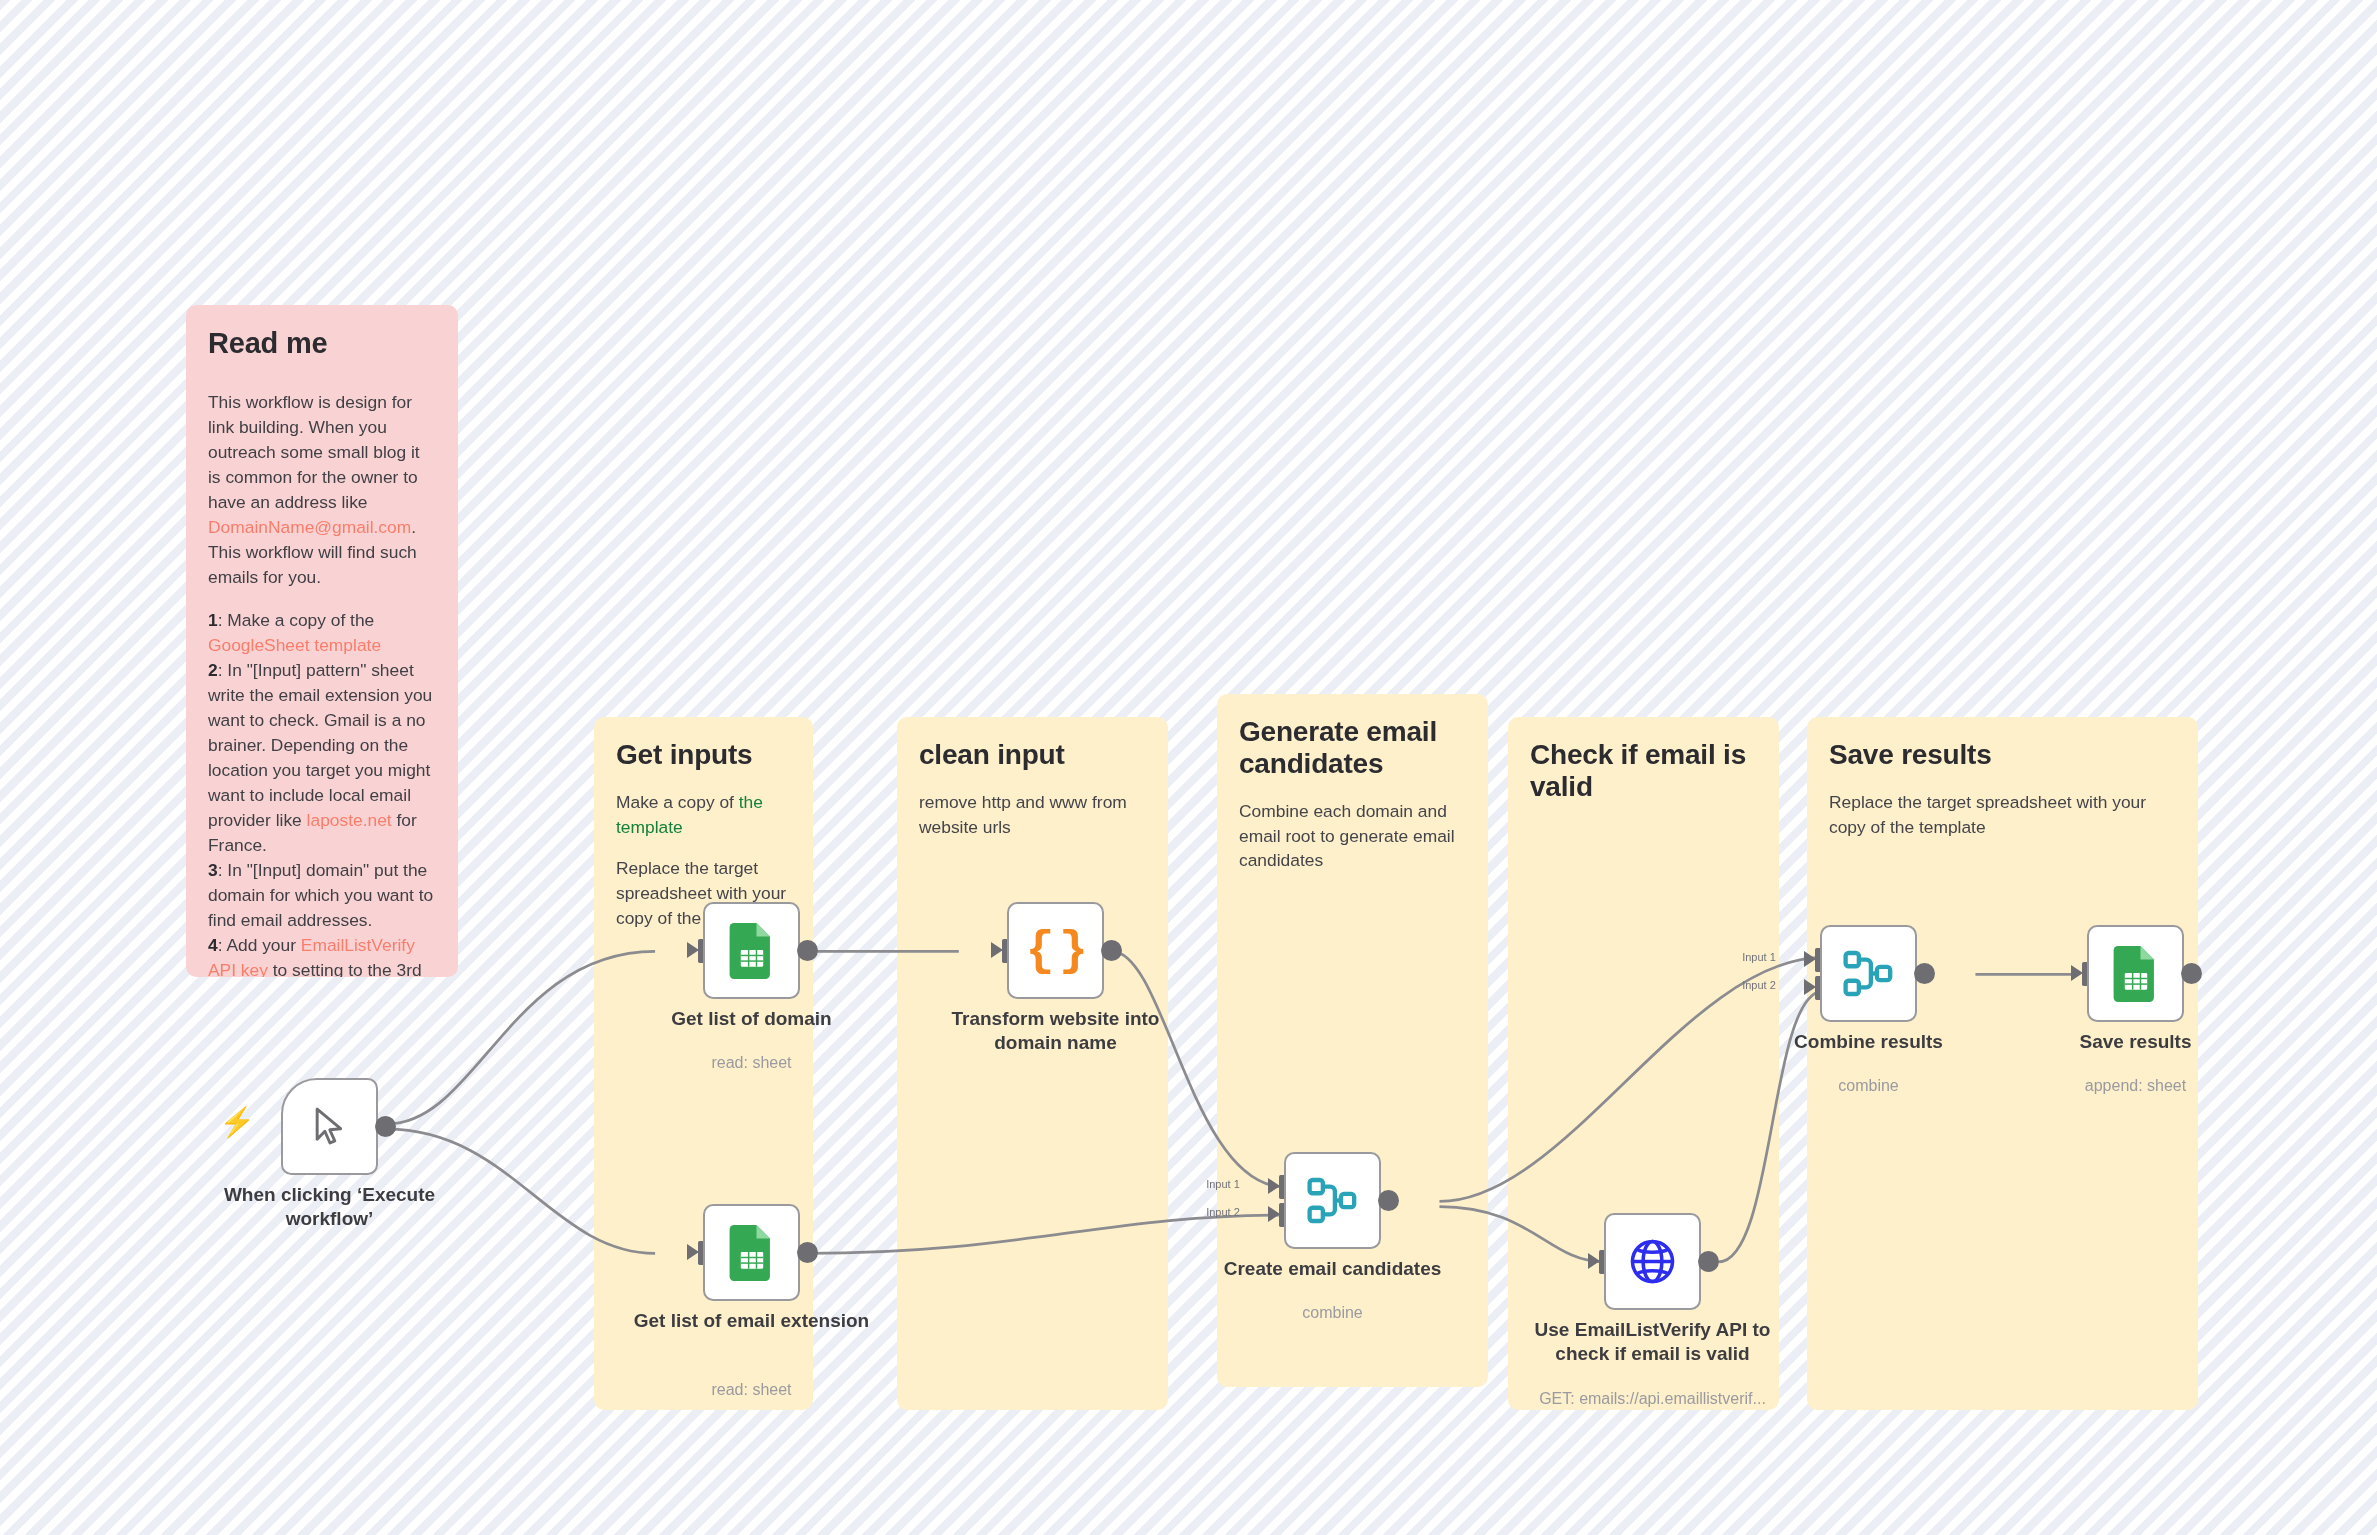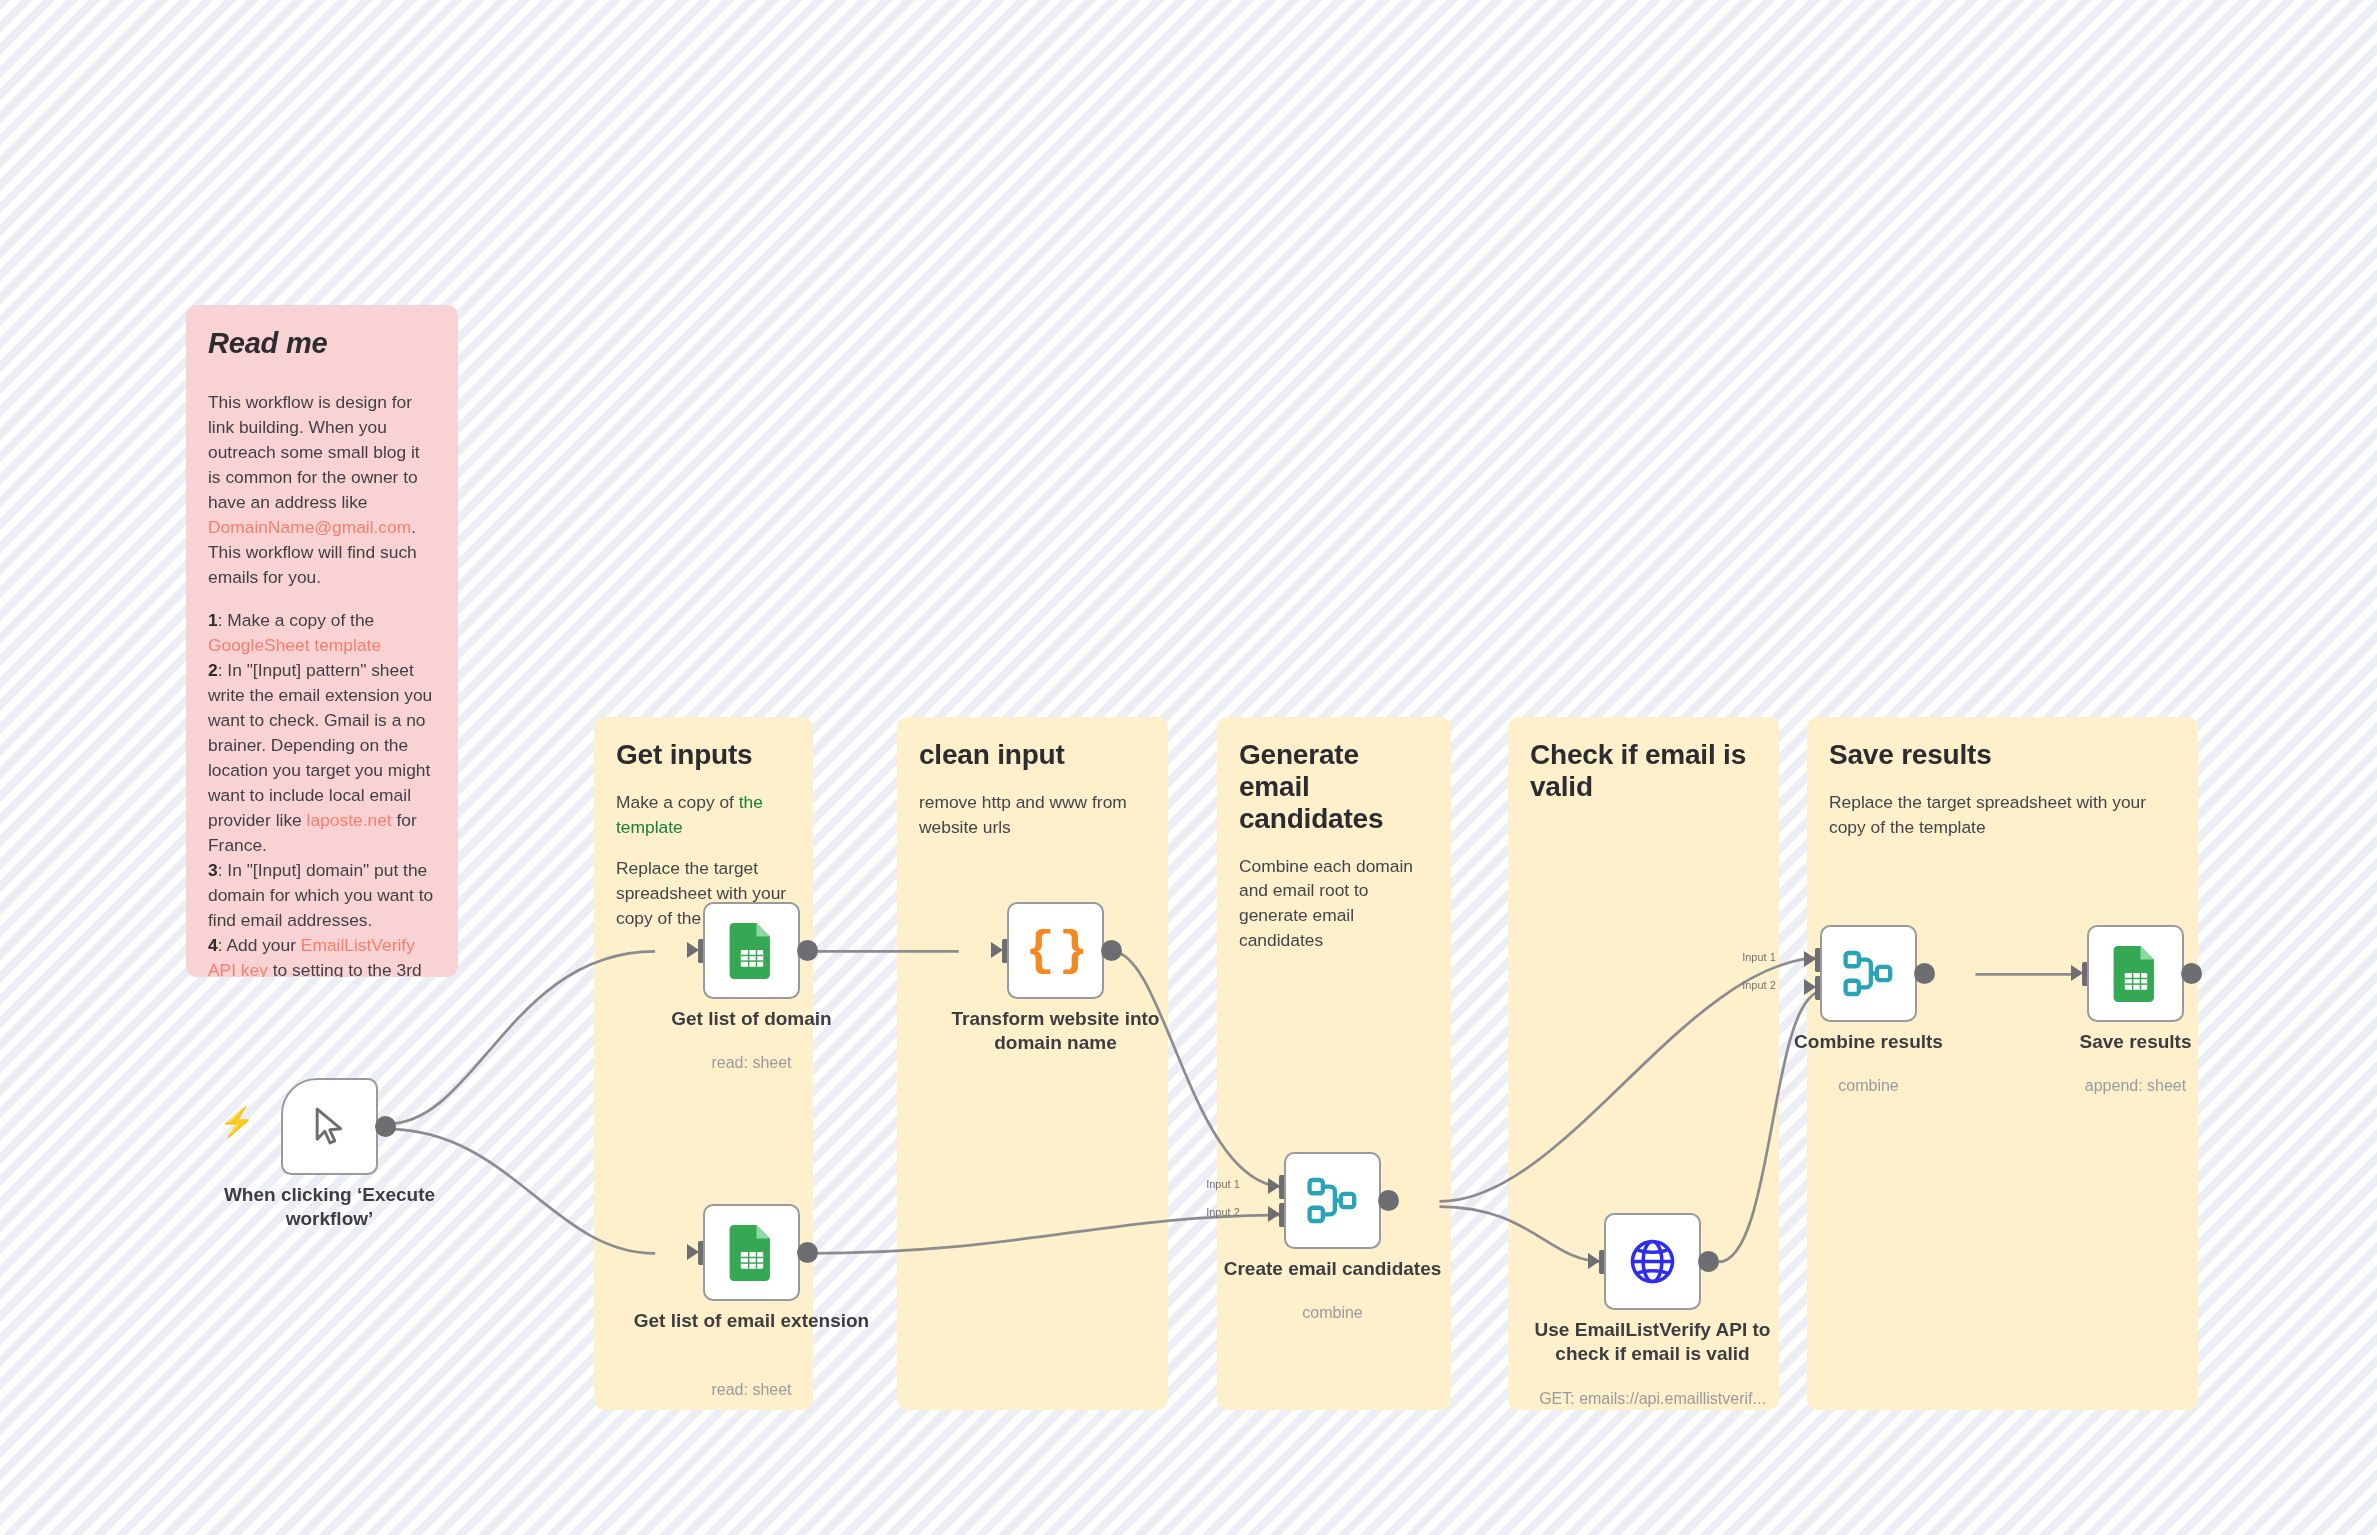--- a/index.html
+++ b/index.html
@@ -33,21 +33,21 @@
   .sticky.pink   { background: #f9d3d3; }
 
   .sticky h2 {
     margin: 0 0 19px 0;
     font-size: 28px;
     line-height: 1.14;
     font-weight: 700;
     color: #2b2b30;
     letter-spacing: -0.2px;
   }
-  .sticky.pink h2 { font-size: 29px; margin-bottom: 30px; font-style: italic; }
+  .sticky.pink h2 { font-size: 29px; margin-bottom: 30px; }
   .sticky p {
     margin: 16px 0 17px 0;
     font-size: 17.4px;
     line-height: 1.42;
     color: #44444a;
   }
   .sticky p:last-child { margin-bottom: 0; }
   .sticky .lnk { color: #15803d; }
   .sticky.pink p { font-size: 17.4px; line-height: 1.44; color: #3f3f45; }
   .sticky.pink .lnk { color: #fa7d6b; }
@@ -190,21 +190,21 @@
       Make a copy of <span class="lnk">the template</span>
     </p>
     <p>Replace the target spreadsheet with your copy of the template</p>
   </div>
 
   <div class="sticky yellow" id="note-clean-input" style="left:897px; top:717px; width:271px; height:693px;">
     <h2>clean input</h2>
     <p>remove http and www from website urls</p>
   </div>
 
-  <div class="sticky yellow" id="note-generate" style="left:1217px; top:717px; width:234px; height:693px;">
+  <div class="sticky yellow" id="note-generate" style="left:1217px; top:694px; width:271px; height:693px;">
     <h2>Generate email candidates</h2>
     <p>Combine each domain and email root to generate email candidates</p>
   </div>
 
   <div class="sticky yellow" id="note-check" style="left:1508px; top:717px; width:271px; height:693px;">
     <h2>Check if email is valid</h2>
   </div>
 
   <div class="sticky yellow" id="note-save" style="left:1807px; top:717px; width:391px; height:693px;">
     <h2>Save results</h2>

